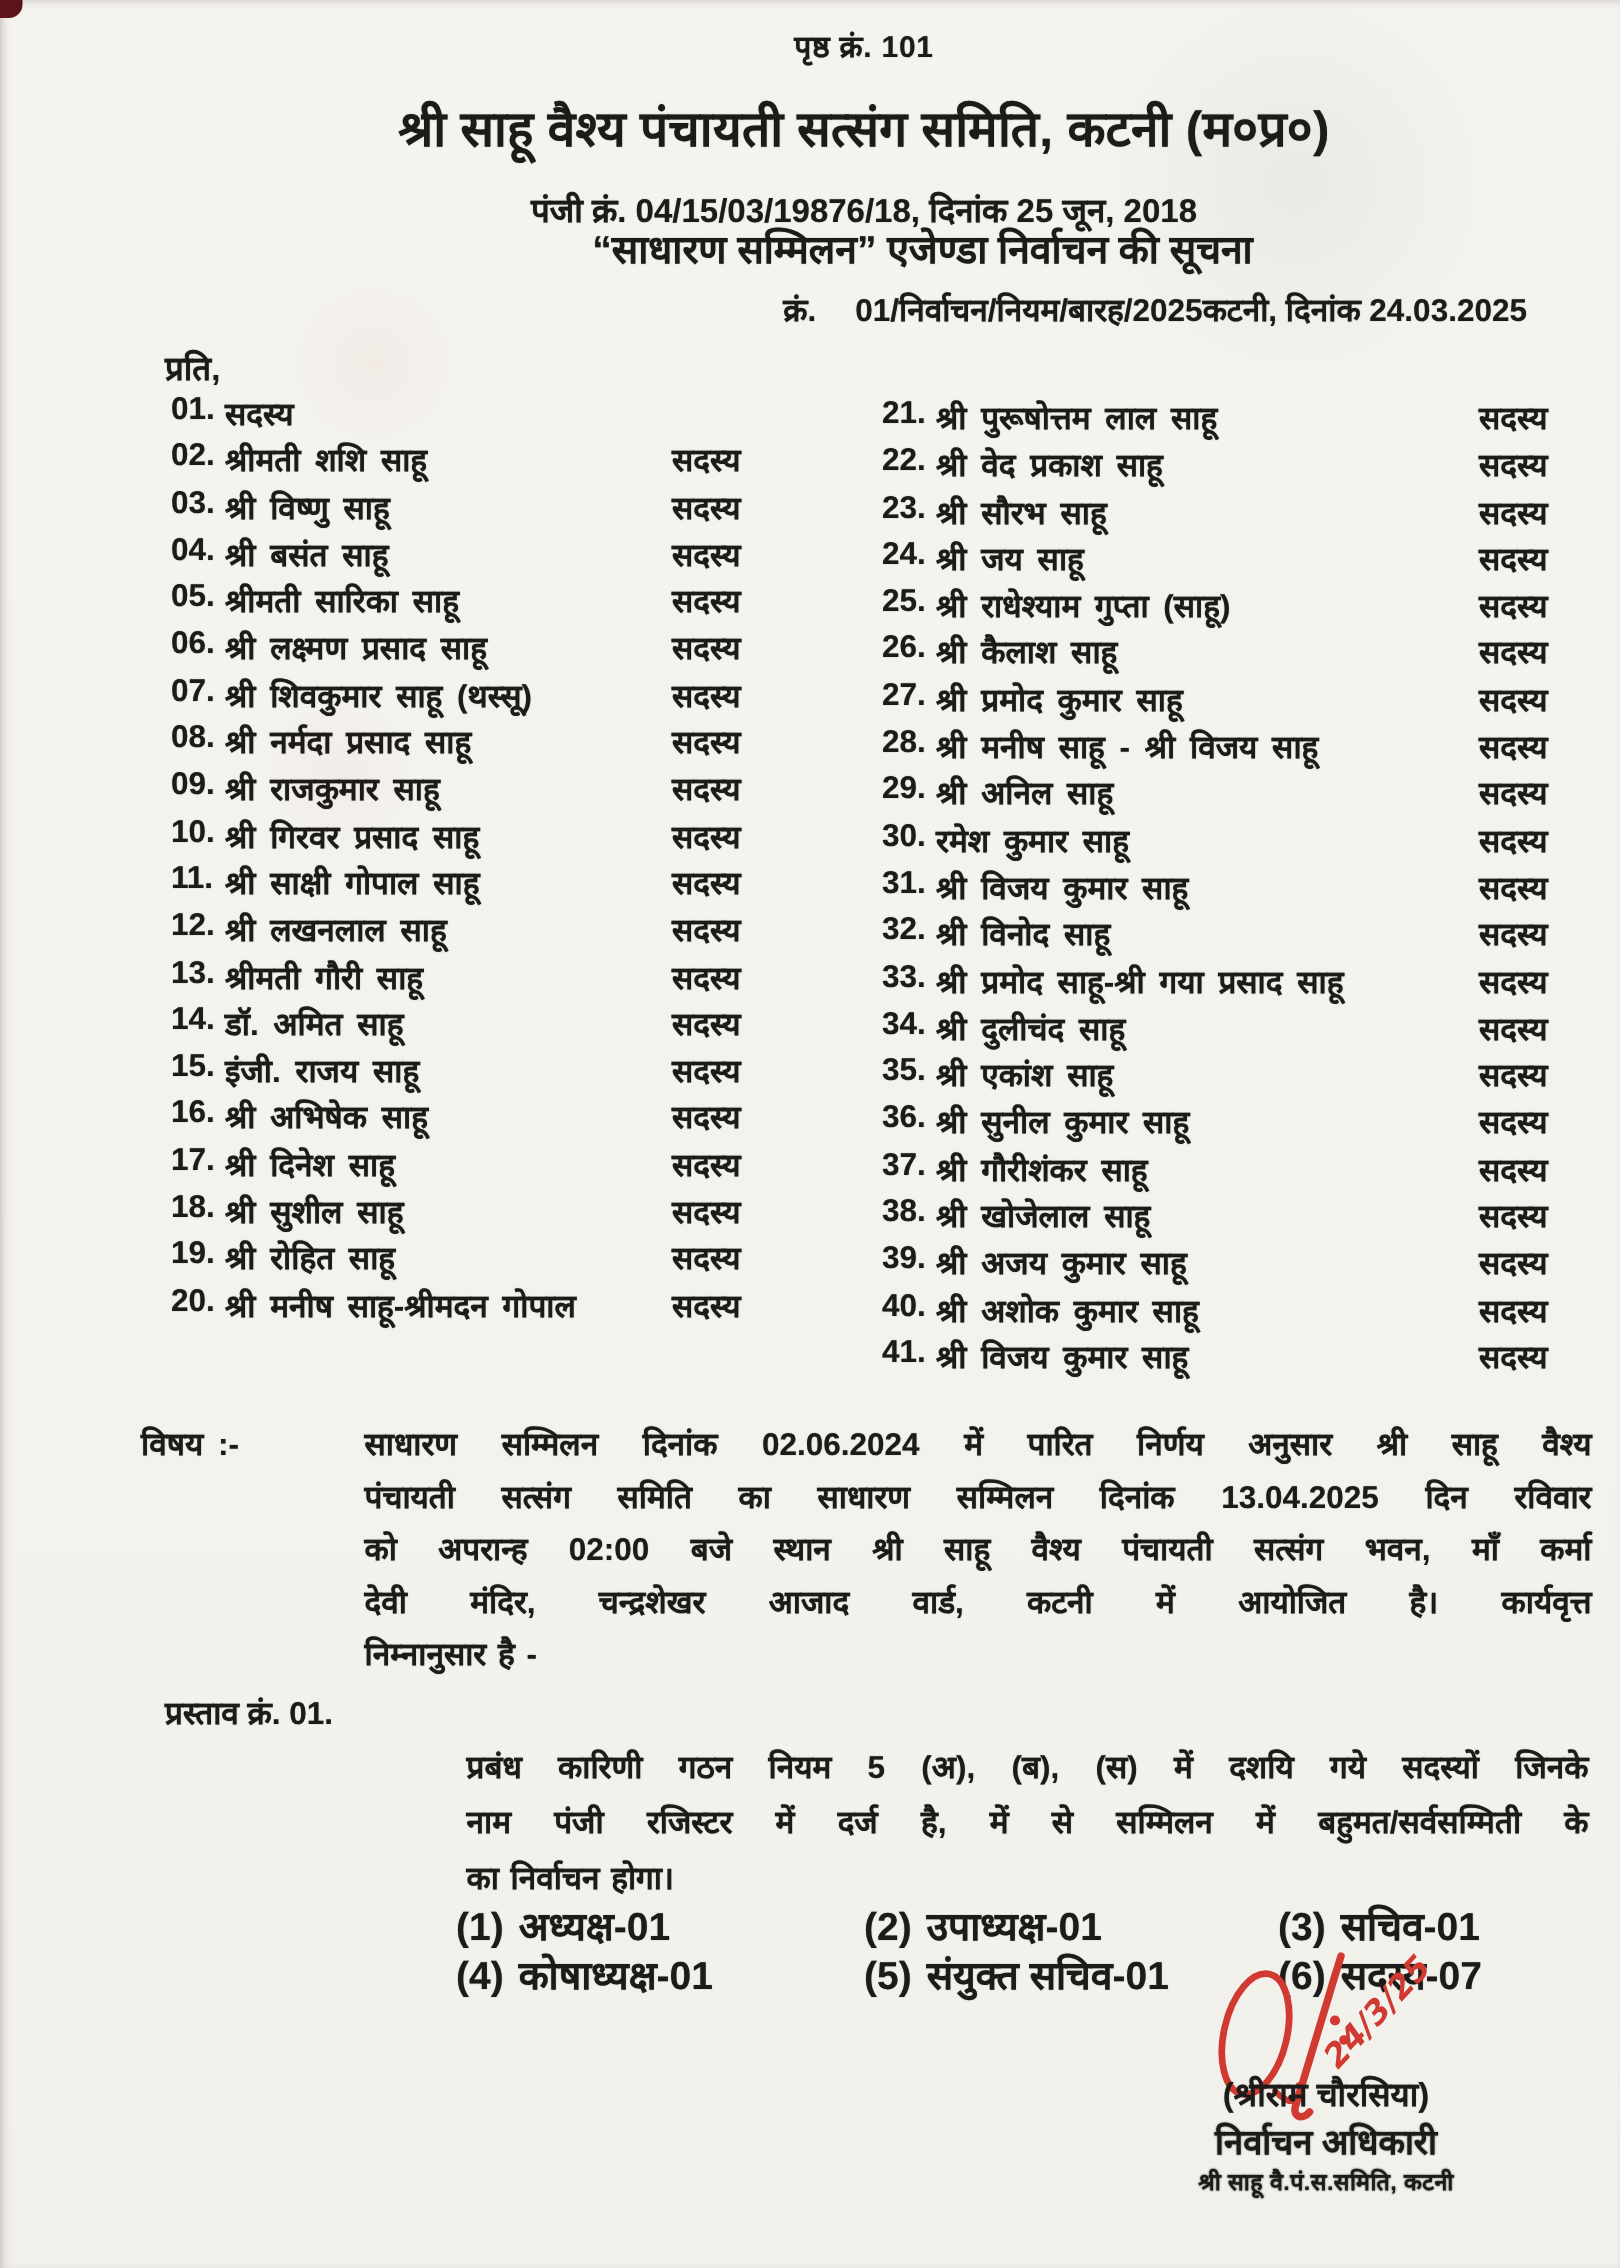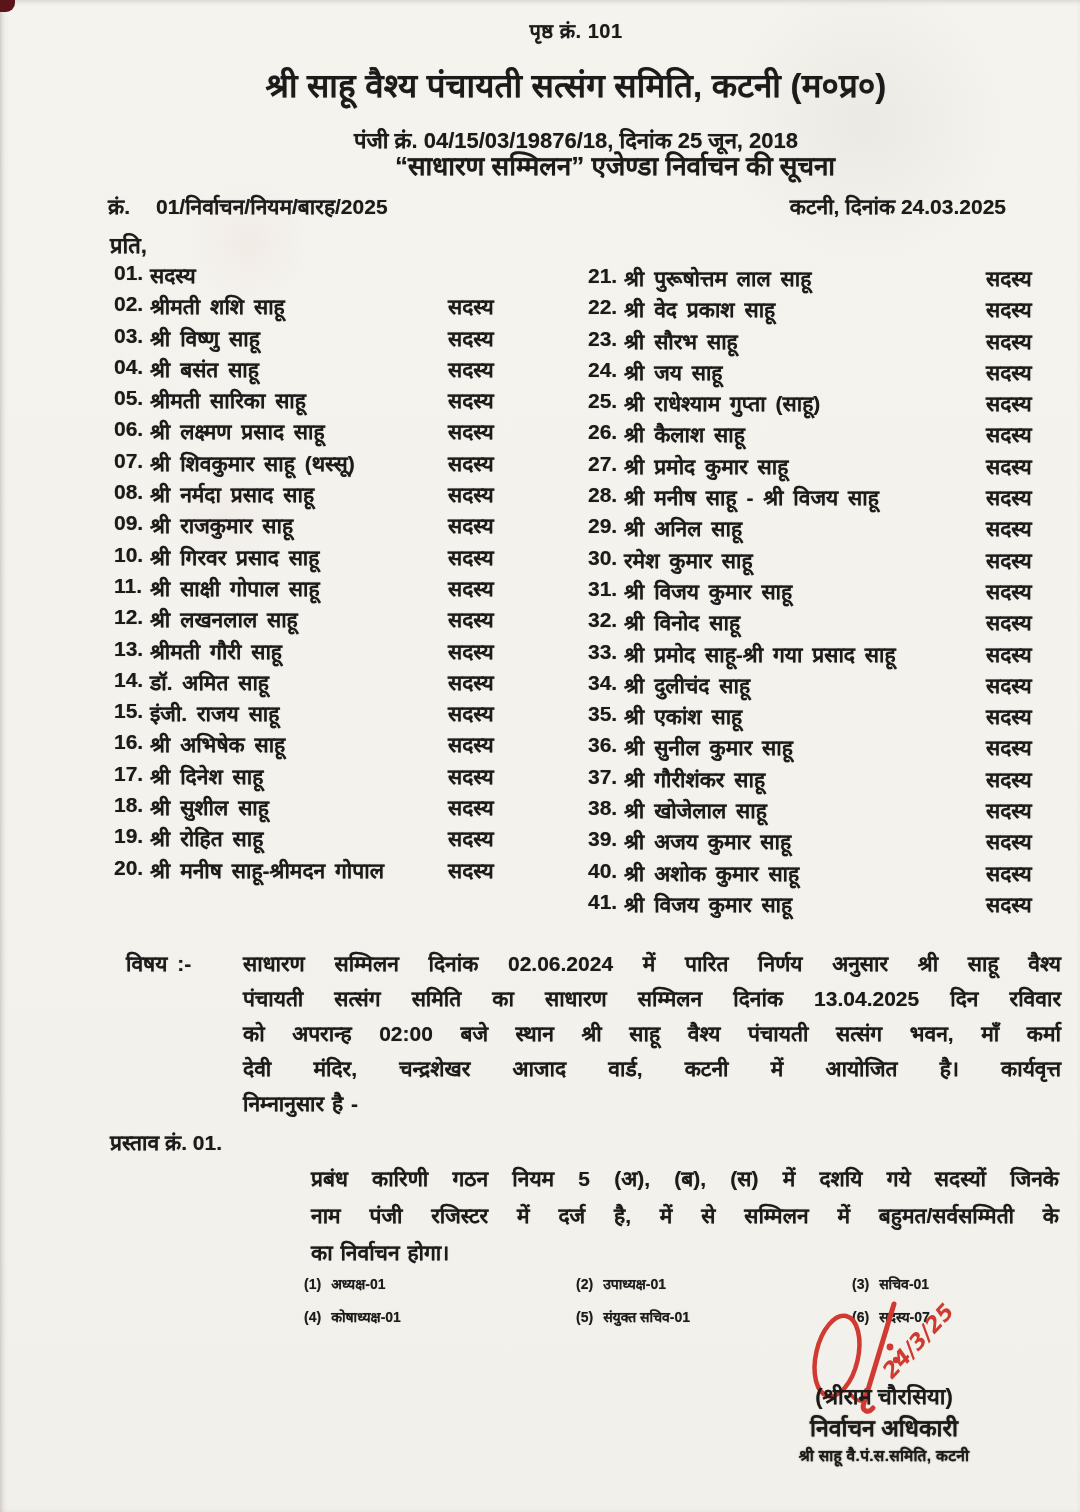--- a/index.html
+++ b/index.html
@@ -22,47 +22,47 @@
   .corner-mark{
     position:absolute;left:0;top:0;width:15px;height:12px;
     background:#5c141b;border-bottom-right-radius:9px;
   }
   .centered{position:absolute;left:0;width:100%;text-align:center;}
   .page-no{top:17px;font-size:20px;letter-spacing:0.5px;}
   .org-title{top:62px;font-size:33px;letter-spacing:0.2px;}
   .reg-line{top:124px;font-size:22px;}
   .notice-title{top:147px;font-size:26px;padding-left:39px;}
   .ref-row{
-    position:absolute;left:72px;right:74px;top:192px;
-    display:flex;justify-content:space-between;font-size:21px;
+    position:absolute;left:72px;right:62px;top:192px;
+    display:flex;justify-content:flex-end;font-size:21px;
   }
   .ref-left .ref-num{margin-left:26px;}
   .salutation{position:absolute;left:74px;top:229px;font-size:22px;}
 
   .members-col{position:absolute;display:flex;flex-direction:column;}
   .members-left{left:78px;top:261px;width:470px;}
   .members-right{left:552px;top:264px;width:472px;}
   .m-row{display:flex;height:31.3px;font-size:21px;white-space:nowrap;}
   .m-no{flex:0 0 36px;}
   .members-left .m-name{flex:0 0 298px;}
   .members-right .m-name{flex:0 0 362px;}
   .m-name{word-spacing:4px;overflow:visible;}
   .m-role{flex:1;}
 
-  .subject-label{position:absolute;left:90px;top:946px;font-size:21px;line-height:35px;word-spacing:4px;}
+  .subject-label{position:absolute;left:58px;top:946px;font-size:21px;line-height:35px;word-spacing:4px;}
   .subject-lines{position:absolute;left:207px;top:946px;width:818px;font-size:21px;line-height:35px;}
   .proposal-label{position:absolute;left:74px;top:1124px;font-size:21px;line-height:37px;}
   .proposal-lines{position:absolute;left:275px;top:1160px;width:748px;font-size:21px;line-height:37px;}
   .para-line{text-align:justify;text-align-last:justify;word-spacing:2px;}
   .para-line.last{text-align:left;text-align-last:left;}
 
   .positions{
     position:absolute;left:268px;top:1268px;
     display:grid;grid-template-columns:272px 276px auto;
-    font-size:14px;line-height:33px;
+    font-size:26px;line-height:33px;
   }
   .pos-item .pos-num{margin-right:10px;}
 
   .sig-svg{position:absolute;left:790px;top:1290px;width:280px;height:135px;overflow:visible;}
   .sig-block{position:absolute;left:731px;top:1382px;width:270px;text-align:center;}
   .sig-name{font-size:22px;line-height:30px;}
   .sig-title{font-size:23px;line-height:32px;text-shadow:0 0 1.2px rgba(30,28,25,0.8);}
   .sig-org{font-size:15.5px;line-height:24px;letter-spacing:0.3px;text-shadow:0 0 1.4px rgba(30,28,25,0.9);}
 </style>
 </head>

